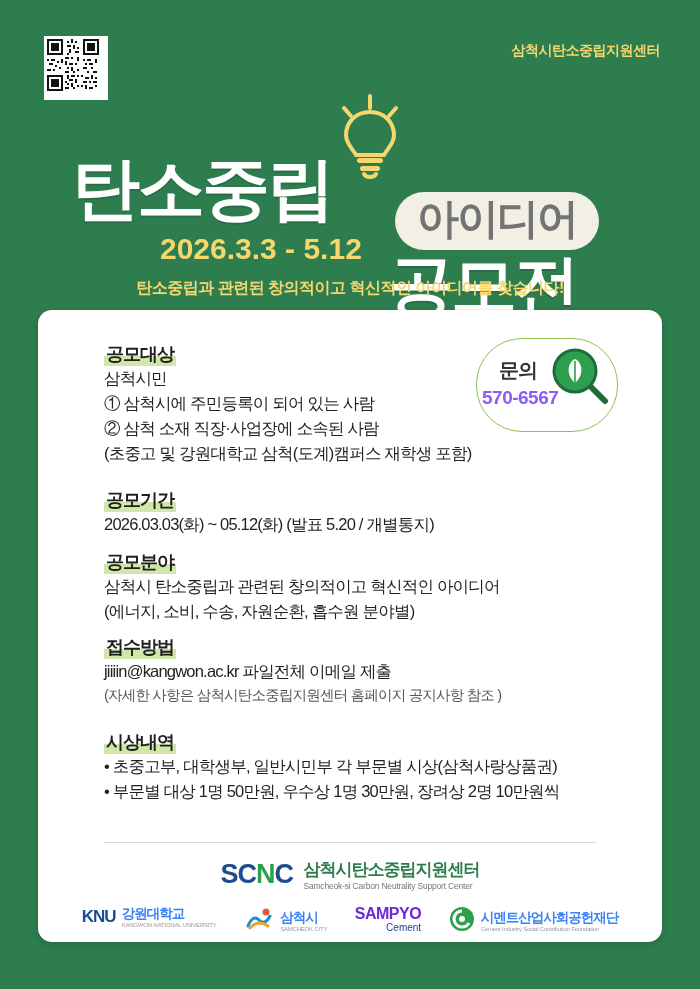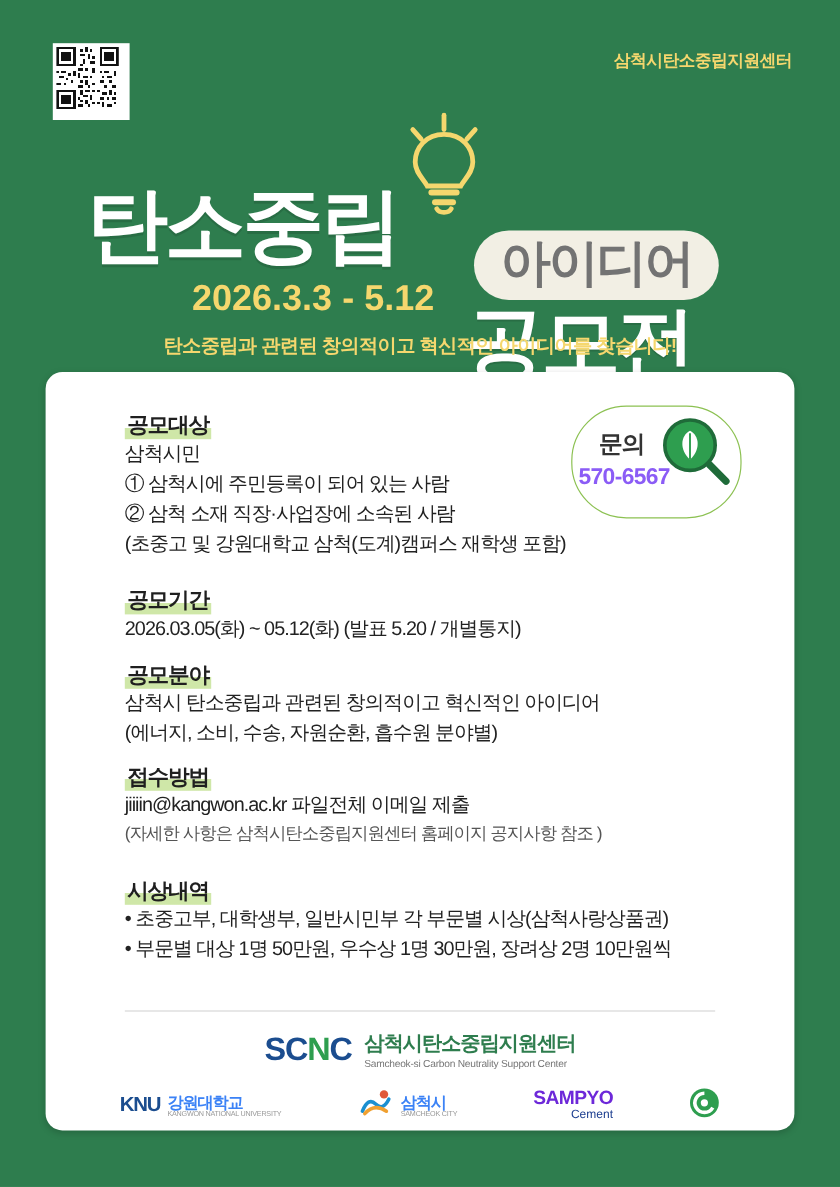--- a/index.html
+++ b/index.html
@@ -99,21 +99,21 @@
     display:inline-block;vertical-align:middle;
   }
   .scnc-main .c{color:#2e9e4f;}
   .scnc-txt{
     display:inline-block;vertical-align:middle;margin-left:6px;text-align:left;
   }
   .scnc-k{font-size:17px;font-weight:bold;color:#2e7d4e;letter-spacing:-1px;display:block;}
   .scnc-e{font-size:8.5px;color:#777;display:block;letter-spacing:-0.2px;}
   .sponsors{
     position:absolute;left:0;right:0;top:596px;
-    display:flex;justify-content:space-around;align-items:center;padding:0 30px;
+    display:flex;justify-content:space-around;align-items:flex-start;padding:0 30px;
   }
   .sp{display:flex;align-items:center;gap:6px;}
   .sp-k{font-size:13.5px;font-weight:bold;color:#3b82f6;letter-spacing:-1px;display:block;line-height:1.15;}
   .sp-e{font-size:6px;color:#999;display:block;letter-spacing:-0.2px;}
   .knu{font-size:17px;font-weight:bold;color:#1b4d8f;letter-spacing:-1px;}
   .sampyo-k{font-size:16px;font-weight:bold;color:#6d28d9;letter-spacing:-0.5px;display:block;line-height:1;}
   .sampyo-e{font-size:10px;color:#1b3d8f;display:block;text-align:right;}
 </style>
 </head>
 <body>
@@ -242,21 +242,21 @@
     <div class="sec" style="top:32px">
       <div class="sec-h">공모대상</div>
       <div class="line">삼척시민</div>
       <div class="line">① 삼척시에 주민등록이 되어 있는 사람</div>
       <div class="line">② 삼척 소재 직장·사업장에 소속된 사람</div>
       <div class="line">  (초중고 및 강원대학교 삼척(도계)캠퍼스 재학생 포함)</div>
     </div>
 
     <div class="sec" style="top:178px">
       <div class="sec-h">공모기간</div>
-      <div class="line">2026.03.05(화) ~ 05.12(화) (발표 5.20 / 개별통지)</div>
+      <div class="line">2026.03.03(화) ~ 05.12(화) (발표 5.20 / 개별통지)</div>
     </div>
 
     <div class="sec" style="top:240px">
       <div class="sec-h">공모분야</div>
       <div class="line">삼척시 탄소중립과 관련된 창의적이고 혁신적인 아이디어</div>
       <div class="line">(에너지, 소비, 수송, 자원순환, 흡수원 분야별)</div>
     </div>
 
     <div class="sec" style="top:325px">
       <div class="sec-h">접수방법</div>
@@ -312,17 +312,21 @@
       </div>
 
       <div class="sp">
         <span>
           <svg width="26" height="26" viewBox="0 0 26 26">
             <circle cx="13" cy="13" r="12" fill="#2e9e4f"></circle>
             <path d="M13 5 A8 8 0 1 0 20 17" fill="none" stroke="#fff" stroke-width="3"></path>
             <circle cx="13" cy="13" r="3" fill="#fff"></circle>
           </svg>
         </span>
+        <span>
+          <span class="sp-k">시멘트산업사회공헌재단</span>
+          <span class="sp-e">Cement Industry Social Contribution Foundation</span>
+        </span>
       </div>
 
     </div>
   </div>
 </div>
 
 </body></html>

